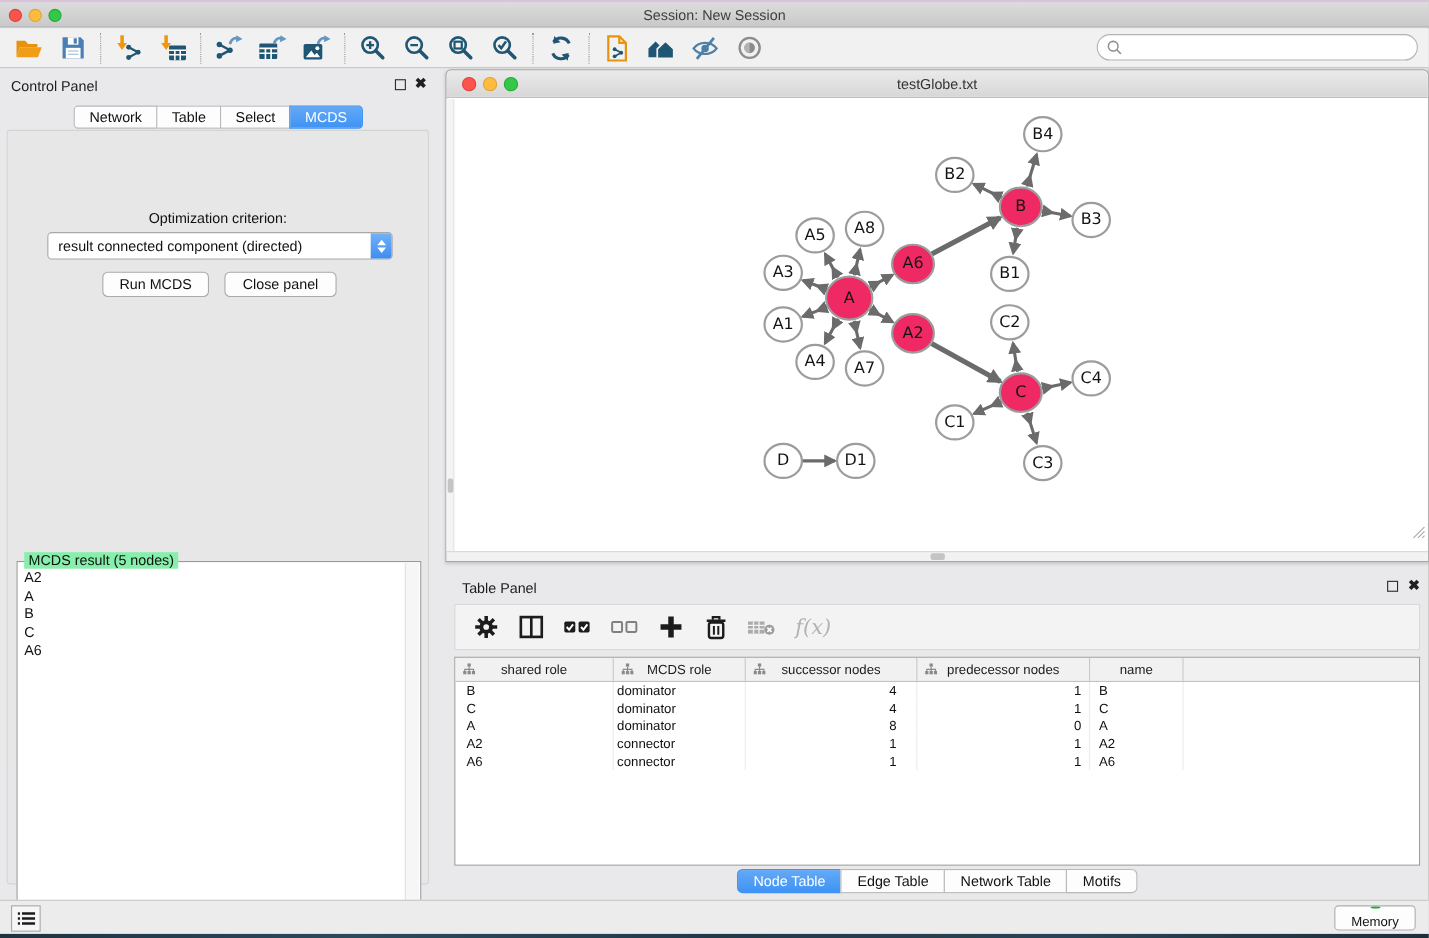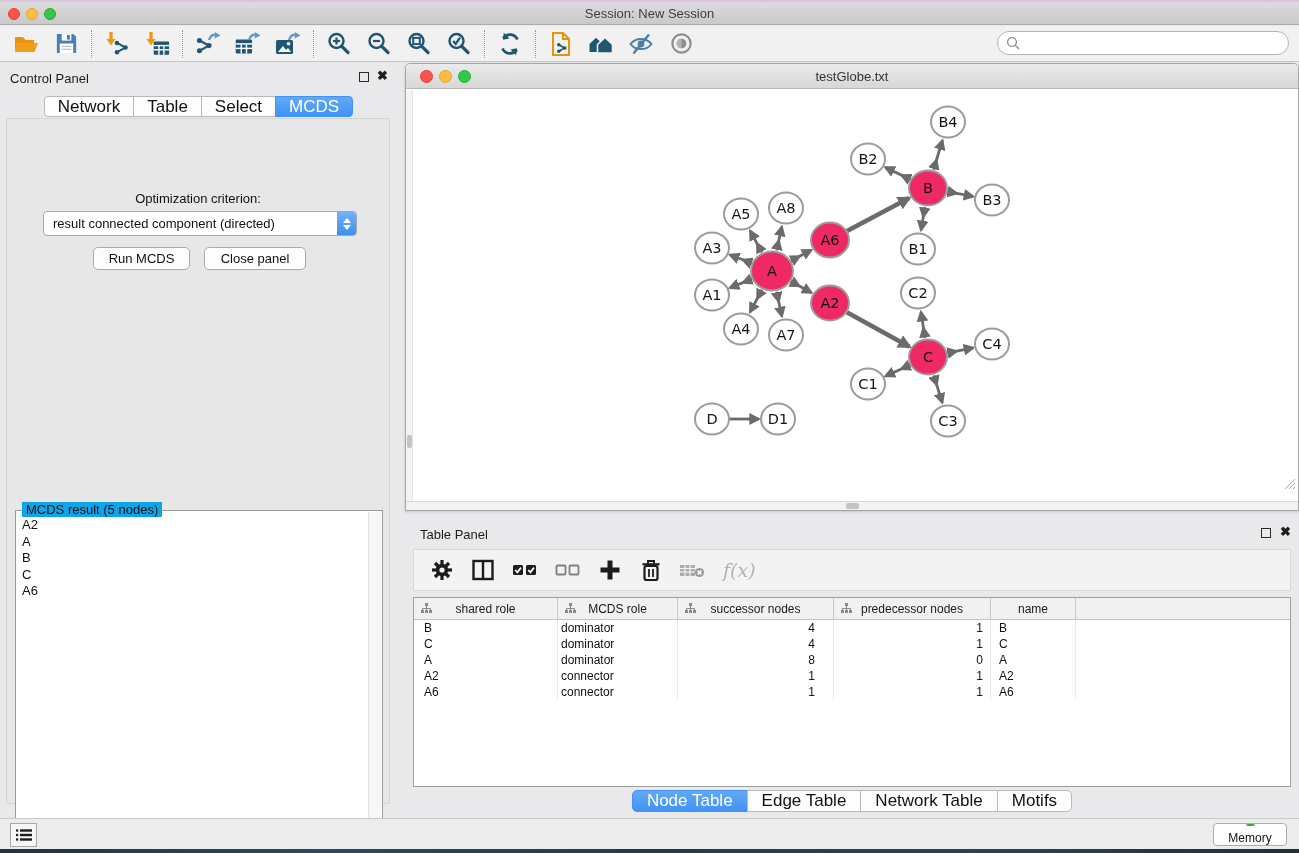--- a/index.html
+++ b/index.html
@@ -37,21 +37,21 @@
   }
   .search-box input { border:none; outline:none; flex:1; height:18px; font-size:13px; background:transparent; margin-left:5px; }
   
   .control-panel { position:absolute; left:0; top:63px; width:397px; height:755px; background:#e9e9eb; }
   .panel-head { position:absolute; left:0; top:0; width:100%; height:26px; }
   .panel-head .ptitle { position:absolute; left:10px; top:8px; font-size:13px; color:#1c1c1c; }
   .float-ico { position:absolute; top:9px; width:10px; height:10px; border:1.6px solid #2a2a2a; background:transparent; }
   .close-ico { position:absolute; top:5px; font-size:13px; font-weight:bold; color:#1e1e1e; line-height:16px; }
   .cp-tabs { position:absolute; top:33px; left:0; width:100%; display:flex; justify-content:center; }
   .tab {
-    height:21px; line-height:19px; padding:0 13px; font-size:17px; color:#111;
+    height:21px; line-height:19px; padding:0 13px; font-size:13px; color:#111;
     background:#fdfdfd; border:1px solid #b9b9b9; margin-left:-1px;
   }
   .tab:first-child { border-radius:4px 0 0 4px; margin-left:0; }
   .tab:last-child  { border-radius:0 4px 4px 0; }
   .tab.active { background:linear-gradient(var(--accent-light),var(--accent)); color:#fff; border-color:var(--accent); }
   .cp-content {
     position:absolute; left:6px; right:7px; top:55px; bottom:14px;
     background:#e7e7e8; border:1px solid #d4d4d6; border-radius:3px;
   }
   .opt-label { position:absolute; left:0; right:0; top:72px; text-align:center; font-size:13px; color:#111; }
@@ -70,21 +70,21 @@
   .chev-down  { width:0; height:0; border-left:4px solid transparent; border-right:4px solid transparent; border-top:5px solid #fff; }
   .cp-btn {
     position:absolute; top:128px; height:23px; background:#fdfdfd; border:1px solid #ababab;
     border-radius:5px; font-size:13px; color:#111; font-family:"Liberation Sans",sans-serif;
   }
   .mcds-box {
     position:absolute; left:8px; top:391px; width:368px; height:342px;
     background:#fff; border:1px solid #9a9a9a;
   }
   .mcds-legend {
-    position:absolute; top:-9px; left:6px; background:#0ea5e9; padding:0 4px;
+    position:absolute; top:-9px; left:6px; background:#86efac; padding:0 4px;
     font-size:13px; color:#111;
   }
   .mcds-list { position:absolute; left:2px; top:6px; right:16px; bottom:2px; overflow:hidden; }
   .mcds-item { font-size:13px; color:#111; line-height:16.5px; padding-left:4px; }
   .mcds-scroll { position:absolute; top:1px; right:1px; bottom:1px; width:13px; background:#f6f6f6; border-left:1px solid #e2e2e2; }
   
   .net-window {
     position:absolute; left:405px; top:63px; width:894px; height:448px;
     background:#fff; border:1px solid #a6a6a6; border-radius:5px 5px 0 0;
     box-shadow:0 1px 3px rgba(0,0,0,.15);

